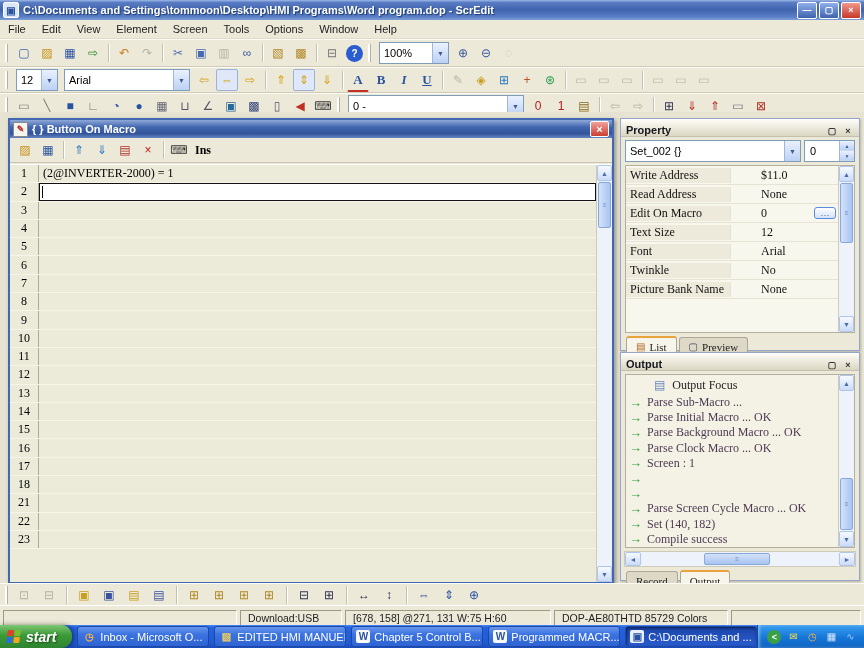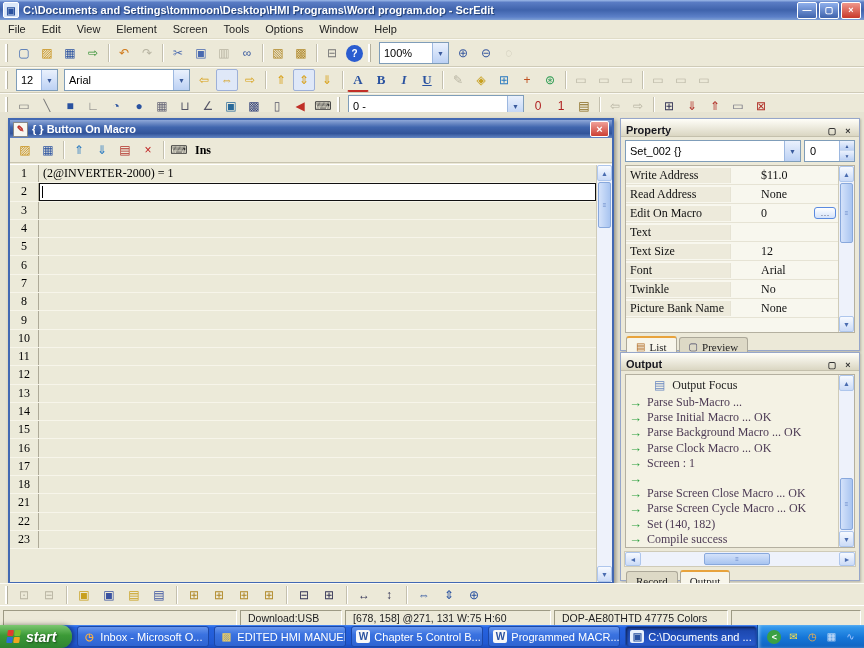--- a/index.html
+++ b/index.html
@@ -422,26 +422,20 @@
             </span>
           </div>
           <div class="prop-row">
             <span class="prop-label">Edit On Macro</span>
             <span class="prop-value">
               <span>0</span>
               <span class="ellipsis-btn">…</span>
             </span>
           </div>
           <div class="prop-row">
-            <span class="prop-label">Text</span>
-            <span class="prop-value">
-              <span></span>
-            </span>
-          </div>
-          <div class="prop-row">
             <span class="prop-label">Text Size</span>
             <span class="prop-value">
               <span>12</span>
             </span>
           </div>
           <div class="prop-row">
             <span class="prop-label">Font</span>
             <span class="prop-value">
               <span>Arial</span>
             </span>
@@ -511,21 +505,20 @@
             </div>
             <div class="out-row">
               <span class="out-arrow">→</span>
               <span class="out-text">Screen : 1</span>
             </div>
             <div class="out-row">
               <span class="out-arrow">→</span>
             </div>
             <div class="out-row">
               <span class="out-arrow">→</span>
-              <span class="out-text ind">Parse Screen Close Macro ... OK</span>
             </div>
             <div class="out-row">
               <span class="out-arrow">→</span>
               <span class="out-text ind">Parse Screen Cycle Macro ... OK</span>
             </div>
             <div class="out-row">
               <span class="out-arrow">→</span>
               <span class="out-text">Set (140, 182)</span>
             </div>
             <div class="out-row">
@@ -584,21 +577,21 @@
         <span class="tb-icon" style="color: rgb(42, 82, 160);">⇕</span>
         <span class="tb-icon" style="color: rgb(42, 82, 160);">⊕</span>
       </div>
   </div>
 </div>
 
 <div class="statusbar">
   <span class="sb-panel" style="width:218px"></span>
   <span class="sb-panel" style="width:86px">Download:USB</span>
   <span class="sb-panel" style="width:190px">[678, 158] @271, 131 W:75 H:60</span>
-  <span class="sb-panel" style="width:158px">DOP-AE80THTD 47775 Colors</span>
+  <span class="sb-panel" style="width:158px">DOP-AE80THTD 85729 Colors</span>
   <span class="sb-panel" style="flex:1"></span>
 </div>
 
 <div class="taskbar">
   <div class="start-btn">
     <span class="win-logo">
       <i style="background:#e23b2e"></i>
         <i style="background:#7bbf31"></i>
       <i style="background:#2a6fd8"></i>
         <i style="background:#f0a71f"></i>

